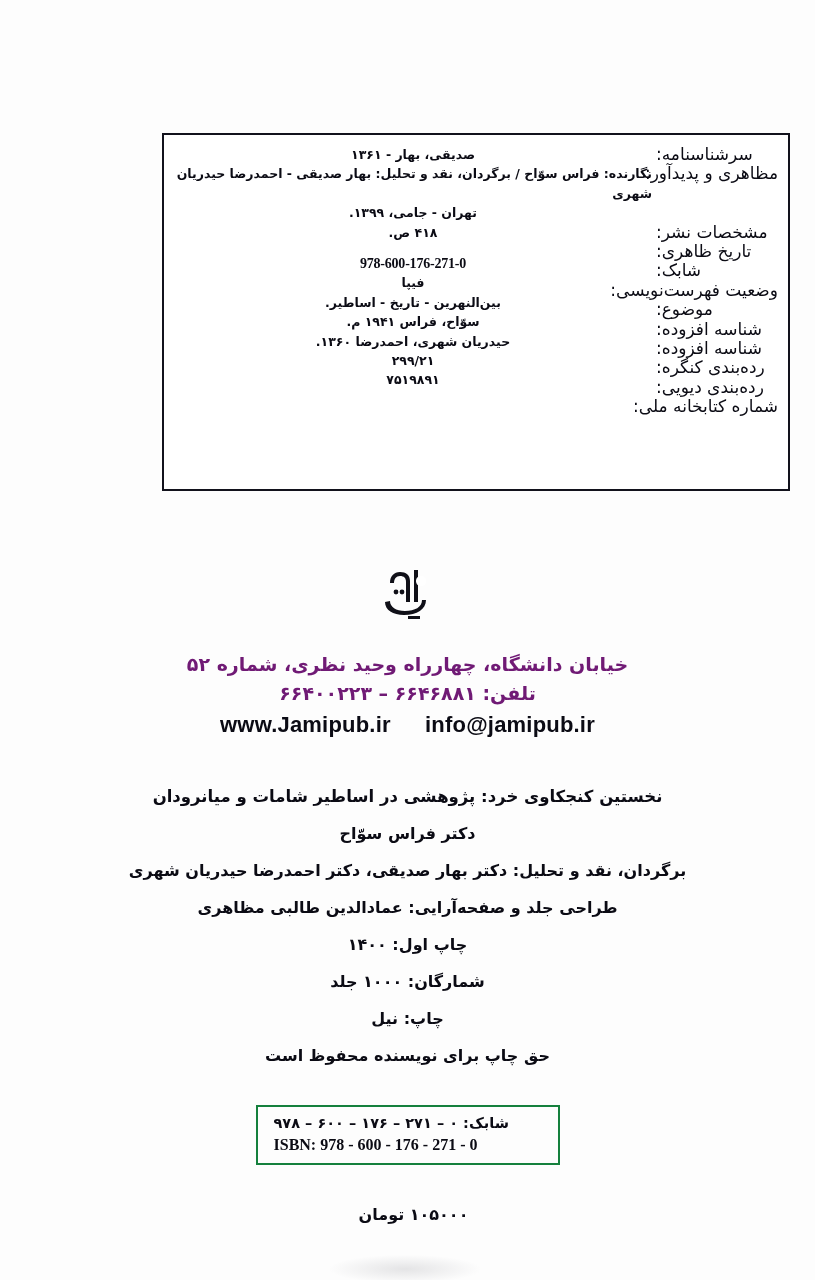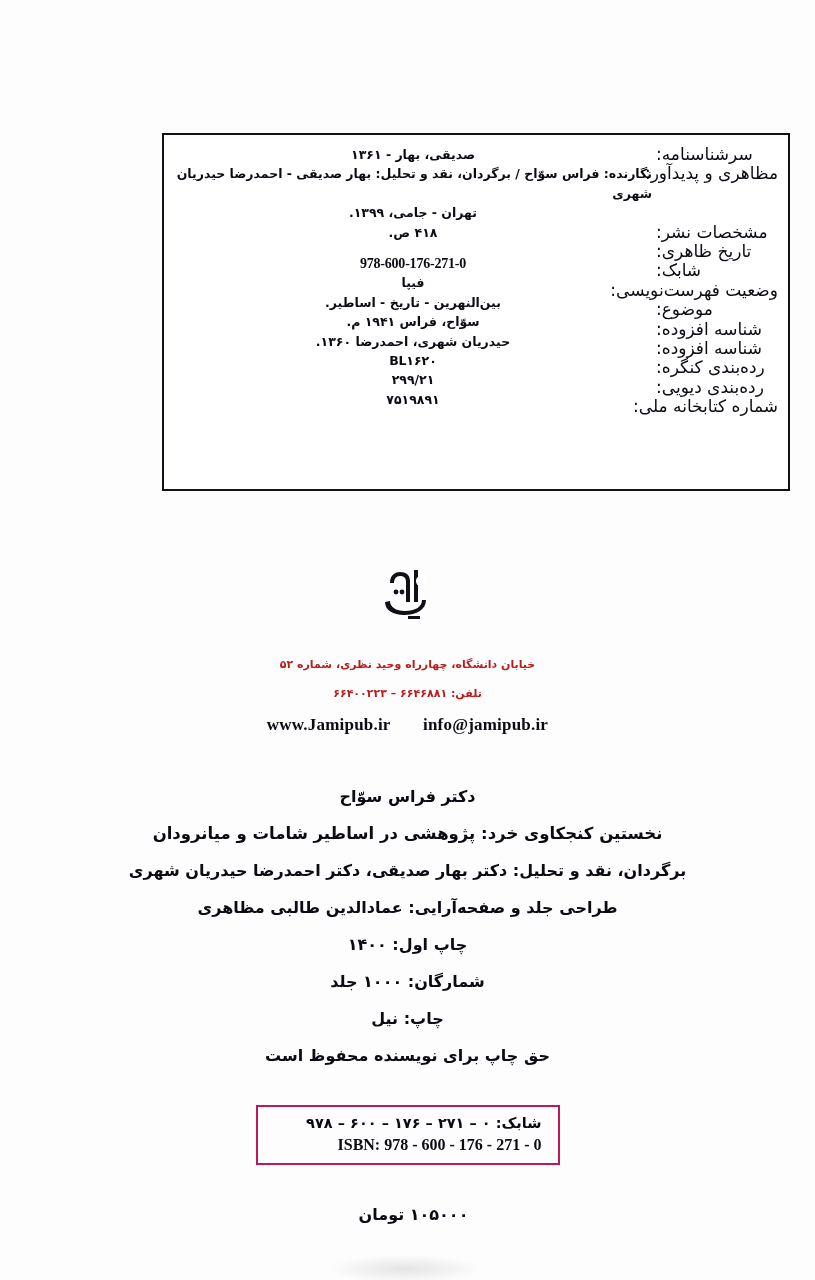--- a/index.html
+++ b/index.html
@@ -93,29 +93,29 @@
 
   
   .pub-block {
     position: absolute;
     top: 650px;
     left: 0;
     right: 0;
     text-align: center;
   }
   .pub-block .line {
-    font-size: 11px;
+    font-size: 19px;
     font-weight: 700;
     line-height: 29px;
-    color: #b91c1c;
+    color: #701a75;
   }
   .pub-block .web {
-    font-family: Liberation Serif, serif;
+    font-family: Liberation Sans, sans-serif;
     direction: ltr;
-    font-size: 17px;
+    font-size: 22px;
     font-weight: 700;
     line-height: 33px;
     letter-spacing: 0.2px;
   }
   .pub-block .web span { margin: 0 14px; }
 
   
   .colophon {
     position: absolute;
     top: 778px;
@@ -136,23 +136,23 @@
   
   .isbn-box {
     position: absolute;
     top: 1105px;
     left: 0;
     right: 0;
     display: flex;
     justify-content: center;
   }
   .isbn-inner {
-    border: 2px solid #be185d;
+    border: 2px solid #15803d;
     padding: 5px 16px 7px 16px;
-    text-align: right;
+    text-align: left;
     min-width: 268px;
   }
   .isbn-fa {
     font-size: 14.5px;
     font-weight: 700;
     line-height: 22px;
     white-space: nowrap;
   }
   .isbn-en {
     font-family: "Liberation Serif", serif;
@@ -211,21 +211,20 @@
       <div class="cip-values">
         <div class="center">صدیقی، بهار - ۱۳۶۱</div>
         <div>نگارنده: فراس سوّاح / برگردان، نقد و تحلیل: بهار صدیقی - احمدرضا حیدریان شهری</div>
         <div class="center">تهران - جامی، ۱۳۹۹.</div>
         <div class="center">۴۱۸ ص.</div>
         <div class="ltr">978-600-176-271-0</div>
         <div class="center">فیپا</div>
         <div class="center">بین‌النهرین - تاریخ - اساطیر.</div>
         <div class="center">سوّاح، فراس ۱۹۴۱ م.</div>
         <div class="center">حیدریان شهری، احمدرضا ۱۳۶۰.</div>
-        <div class="num">BL۱۶۲۰</div>
         <div class="num">۲۹۹/۲۱</div>
         <div class="num">۷۵۱۹۸۹۱</div>
       </div>
     </div>
   </div>
 
   <div class="logo">
     <svg width="70" height="70" viewBox="0 0 70 70" aria-hidden="true">
       <g fill="#101018">
         <path d="M12,44 C12,52 20,57 31,57 C44,57 53,51 53,42 L49,42 C49,49 42,53 32,53 C23,53 17,49 17,43 Z"></path>
@@ -242,22 +241,22 @@
   <div class="pub-block">
     <div class="line">خیابان دانشگاه، چهارراه وحید نظری، شماره ۵۲</div>
     <div class="line">تلفن: ۶۶۴۶۸۸۱ – ۶۶۴۰۰۲۲۳</div>
     <div class="web">
       <span>www.Jamipub.ir</span>
       <span>info@jamipub.ir</span>
     </div>
   </div>
 
   <div class="colophon">
+    <div class="row big">نخستین کنجکاوی خرد: پژوهشی در اساطیر شامات و میانرودان</div>
     <div class="row">دکتر فراس سوّاح</div>
-    <div class="row big">نخستین کنجکاوی خرد: پژوهشی در اساطیر شامات و میانرودان</div>
     <div class="row">برگردان، نقد و تحلیل: دکتر بهار صدیقی، دکتر احمدرضا حیدریان شهری</div>
     <div class="row">طراحی جلد و صفحه‌آرایی: عمادالدین طالبی مظاهری</div>
     <div class="row">چاپ اول: ۱۴۰۰</div>
     <div class="row">شمارگان: ۱۰۰۰ جلد</div>
     <div class="row">چاپ: نیل</div>
     <div class="row">حق چاپ برای نویسنده محفوظ است</div>
   </div>
 
   <div class="isbn-box">
     <div class="isbn-inner">

